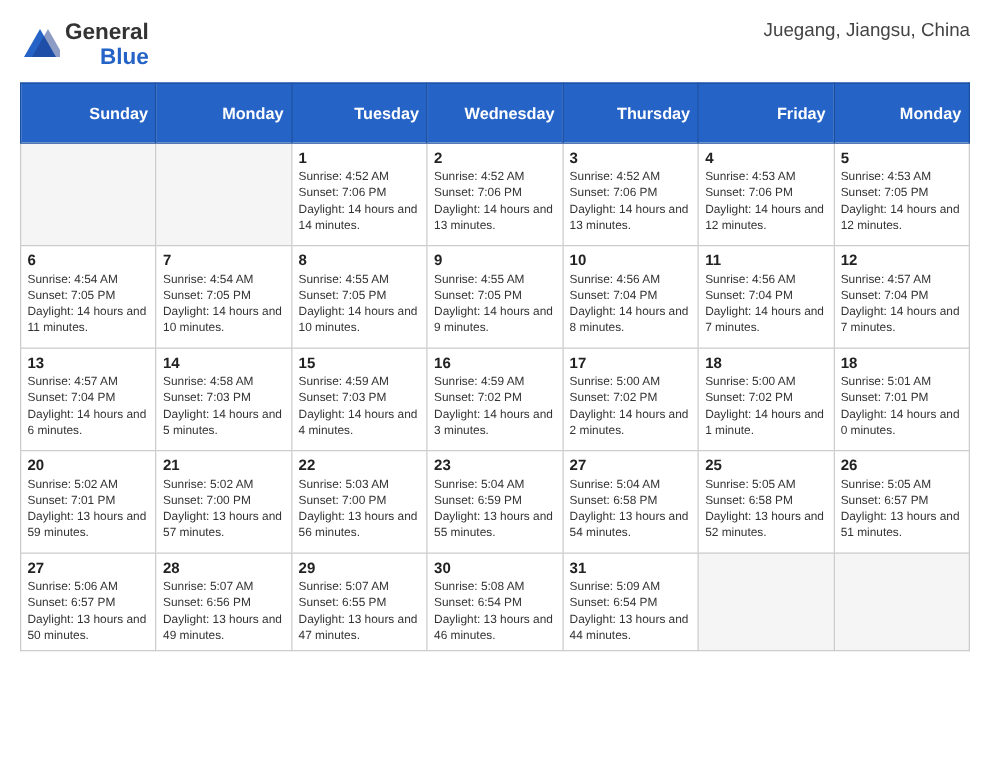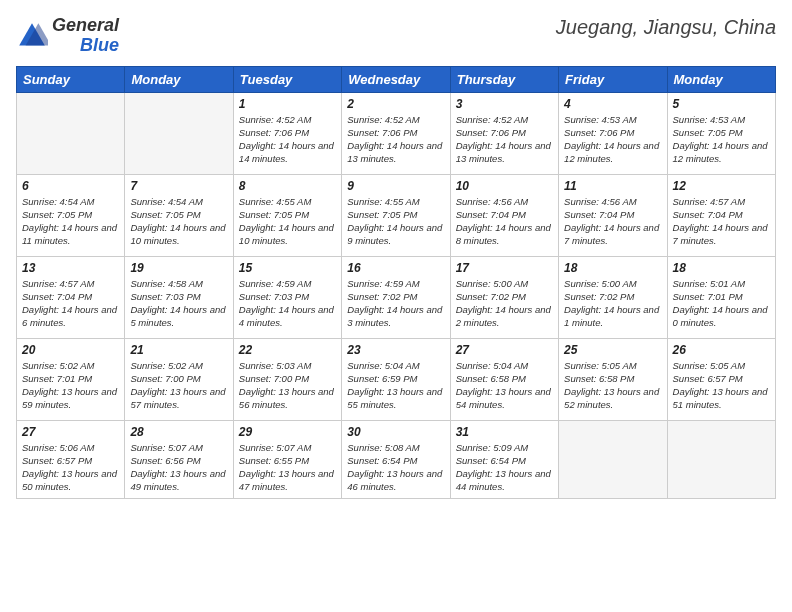--- a/index.html
+++ b/index.html
@@ -9,21 +9,20 @@
       font-family: Arial, sans-serif;
       background: #fff;
       overflow: hidden;
     }
     .page {
       width: 792px;
       height: 448px;
       padding: 16px;
       display: flex;
       flex-direction: column;
-      font-style: italic;
     }
     .header {
       display: flex;
       justify-content: space-between;
       align-items: flex-start;
       margin-bottom: 10px;
     }
     .logo {
       display: flex;
       align-items: center;
@@ -51,35 +50,35 @@
     }
     .title-area {
       text-align: right;
     }
     .month-title {
       font-size: 36px;
       font-weight: bold;
       color: #222;
     }
     .location {
-      font-size: 20px;
+      font-size: 15px;
       color: #444;
     }
     .calendar {
       flex: 1;
       border: 1px solid #ccc;
       border-collapse: collapse;
       width: 100%;
       table-layout: fixed;
     }
     .calendar th {
       background: #2563c7;
       color: #fff;
-      text-align: left;
-      padding: 5px 6px;
+      text-align: right;
+      padding: 16px 6px;
       font-size: 13px;
       font-weight: bold;
       border: 1px solid #1a4fa0;
     }
     .calendar td {
       vertical-align: top;
       border: 1px solid #ccc;
       padding: 4px 5px;
       font-size: 10px;
       color: #333;
@@ -192,21 +191,21 @@
             <span class="day-num">12</span>
             <div class="day-info">Sunrise: 4:57 AM<br>Sunset: 7:04 PM<br>Daylight: 14 hours and 7 minutes.</div>
           </td>
         </tr>
         <tr>
           <td>
             <span class="day-num">13</span>
             <div class="day-info">Sunrise: 4:57 AM<br>Sunset: 7:04 PM<br>Daylight: 14 hours and 6 minutes.</div>
           </td>
           <td>
-            <span class="day-num">19</span>
+            <span class="day-num">14</span>
             <div class="day-info">Sunrise: 4:58 AM<br>Sunset: 7:03 PM<br>Daylight: 14 hours and 5 minutes.</div>
           </td>
           <td>
             <span class="day-num">15</span>
             <div class="day-info">Sunrise: 4:59 AM<br>Sunset: 7:03 PM<br>Daylight: 14 hours and 4 minutes.</div>
           </td>
           <td>
             <span class="day-num">16</span>
             <div class="day-info">Sunrise: 4:59 AM<br>Sunset: 7:02 PM<br>Daylight: 14 hours and 3 minutes.</div>
           </td>

